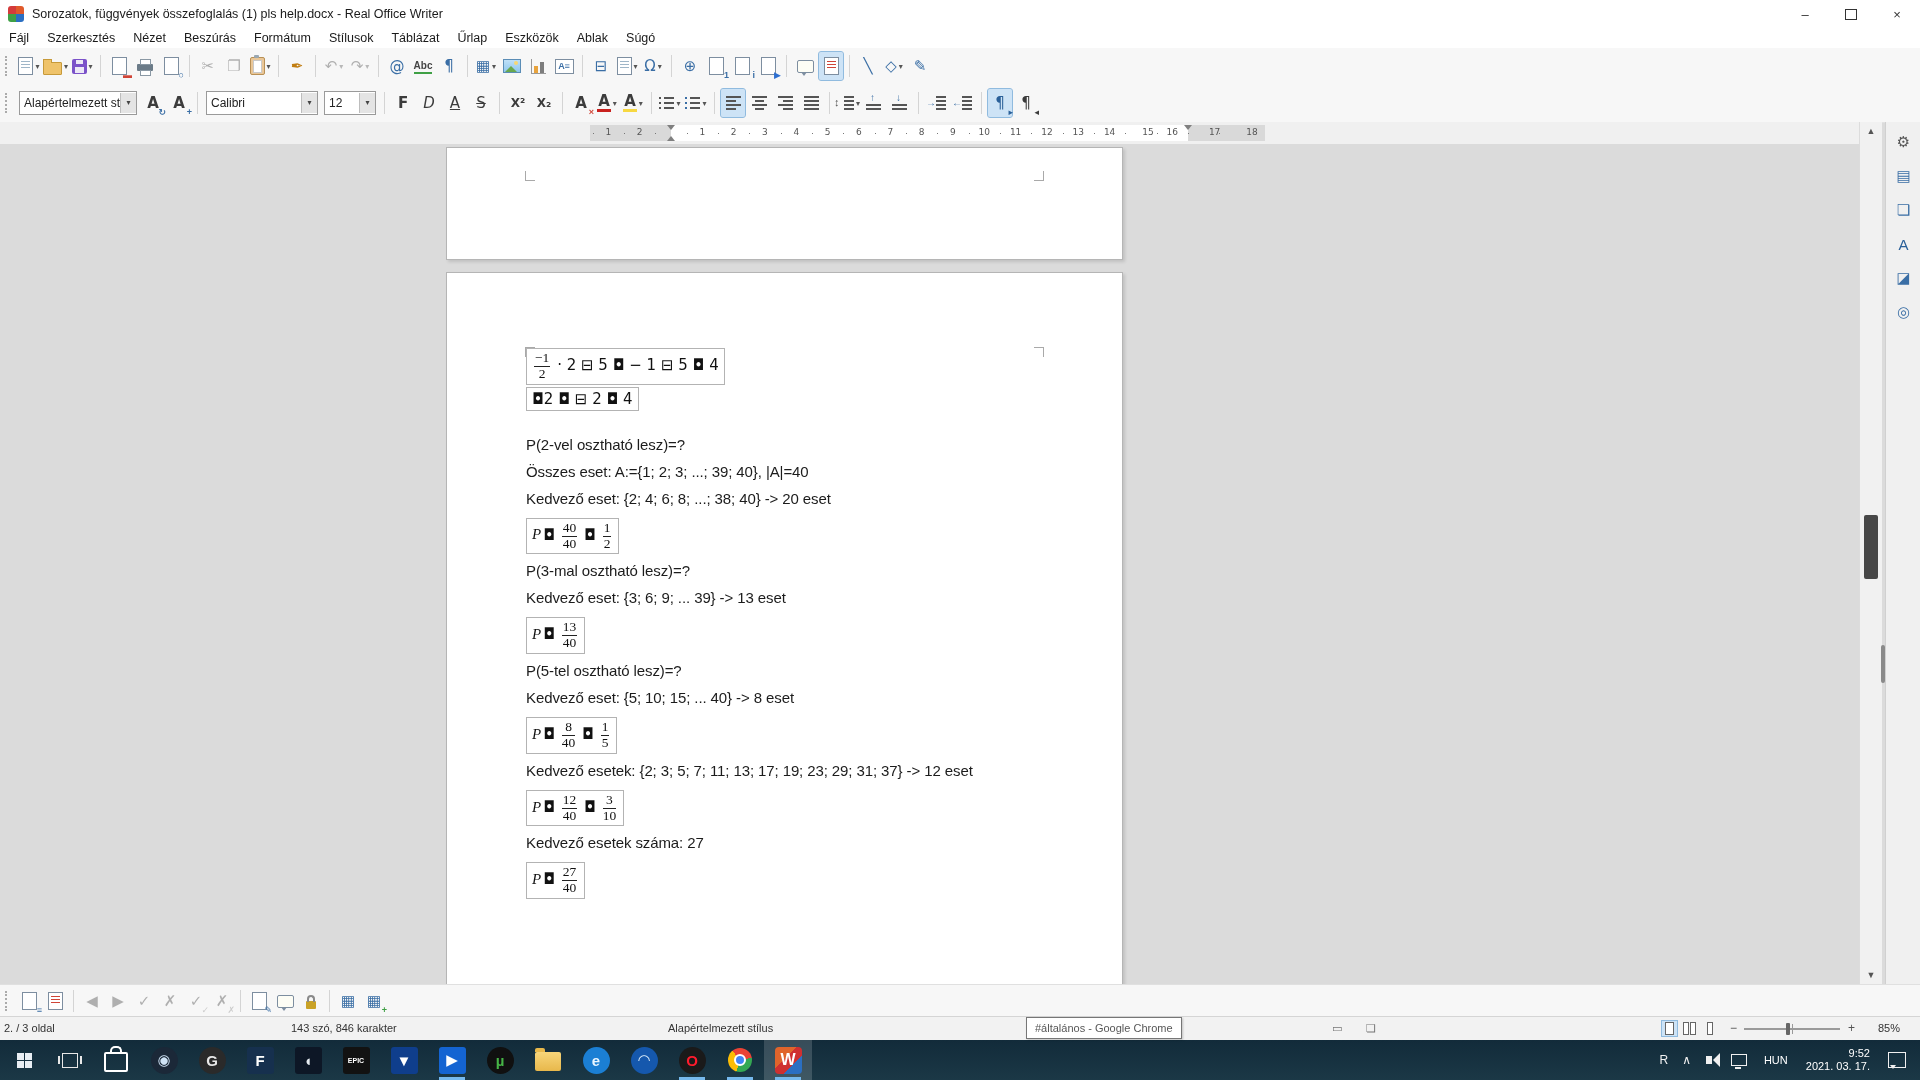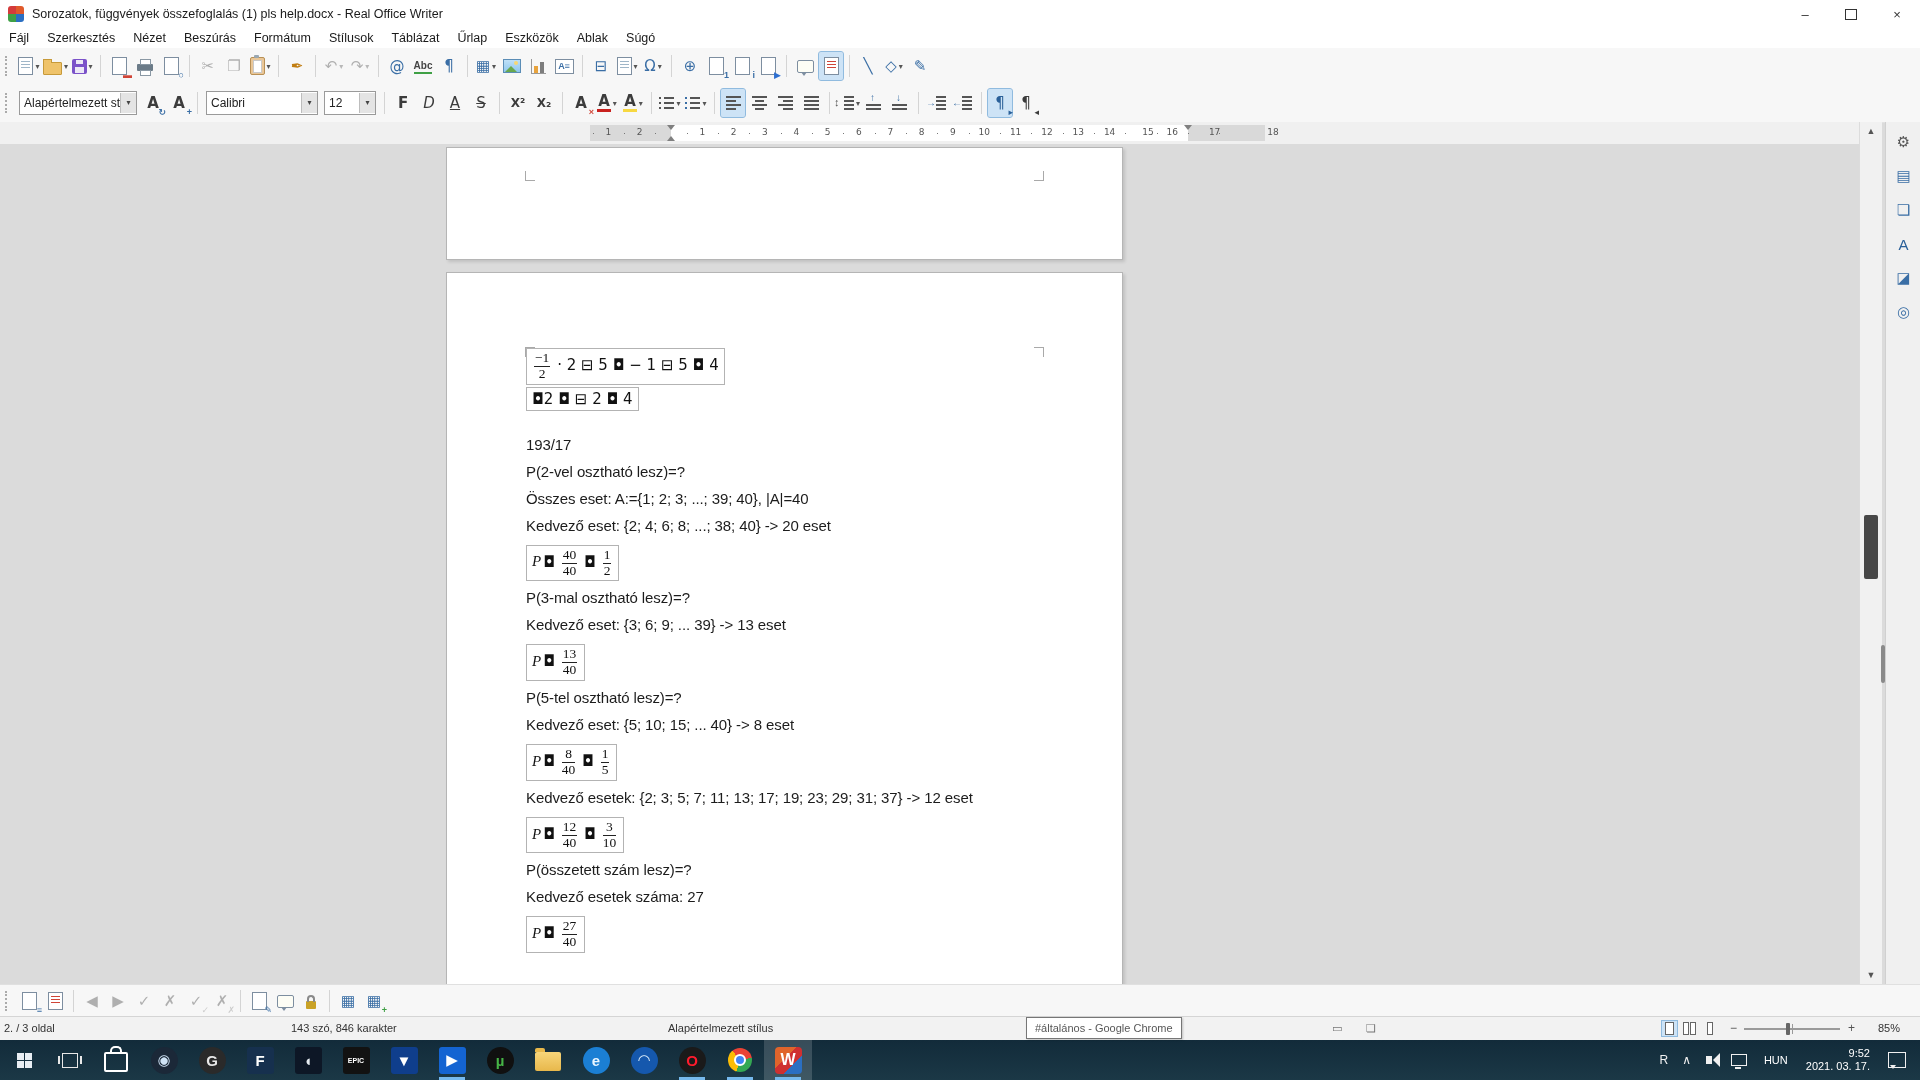--- a/index.html
+++ b/index.html
@@ -446,21 +446,21 @@
         <span class="rnum" style="left: 331.64px;">8</span>
         <span class="rnum" style="left: 362.97px;">9</span>
         <span class="rnum" style="left: 394.3px;">10</span>
         <span class="rnum" style="left: 425.63px;">11</span>
         <span class="rnum" style="left: 456.96px;">12</span>
         <span class="rnum" style="left: 488.29px;">13</span>
         <span class="rnum" style="left: 519.62px;">14</span>
         <span class="rnum" style="left: 558px;">15</span>
         <span class="rnum" style="left: 582.28px;">16</span>
         <span class="rnum" style="left: 613.61px; margin-left: 11px;">17</span>
-        <span class="rnum" style="left: 683px; text-align: right;">18</span>
+        <span class="rnum" style="left: 662px; text-align: right;">18</span>
         <span class="rdot" style="left: 2.675px;"></span>
         <span class="rdot" style="left: 34.005px;"></span>
         <span class="rdot" style="left: 65.335px;"></span>
         <span class="rdot" style="left: 96.665px;"></span>
         <span class="rdot" style="left: 127.995px;"></span>
         <span class="rdot" style="left: 159.325px;"></span>
         <span class="rdot" style="left: 190.655px;"></span>
         <span class="rdot" style="left: 221.985px;"></span>
         <span class="rdot" style="left: 253.315px;"></span>
         <span class="rdot" style="left: 284.645px;"></span>
@@ -490,21 +490,20 @@
     <div id="page2" class="page">
       <div class="corner c-tl" style="left:78px;top:74px;"></div>
       <div class="corner c-tr" style="right:78px;top:74px;"></div>
     </div>
     <div id="doc-content">
         <div class="fline" style="margin-bottom: 2px;"><span class="fbox"><span class="frac">
               <span class="fn">−1</span>
               <span class="fd">2</span>
             </span><span class="ph"> · 2 ⊟ 5 ◘ − 1 ⊟ 5 ◘ 4</span></span></div>
         <div class="fline" style="margin-bottom: 26px;"><span class="fbox"><span class="ph">◘2 ◘ ⊟ 2 ◘ 4</span></span></div>
-        <div class="docline">193/17</div>
         <div class="docline">P(2-vel osztható lesz)=?</div>
         <div class="docline">Összes eset: A:={1; 2; 3; ...; 39; 40}, |A|=40</div>
         <div class="docline">Kedvező eset: {2; 4; 6; 8; ...; 38; 40} -&gt; 20 eset</div>
         <div class="fline"><span class="fbox"><span class="it">P</span><span class="ph">◘ </span><span class="frac">
               <span class="fn">40</span>
               <span class="fd">40</span>
             </span><span class="ph"> ◘ </span><span class="frac">
               <span class="fn">1</span>
               <span class="fd">2</span>
             </span></span></div>
@@ -524,21 +523,20 @@
               <span class="fd">5</span>
             </span></span></div>
         <div class="docline">Kedvező esetek: {2; 3; 5; 7; 11; 13; 17; 19; 23; 29; 31; 37} -&gt; 12 eset</div>
         <div class="fline"><span class="fbox"><span class="it">P</span><span class="ph">◘ </span><span class="frac">
               <span class="fn">12</span>
               <span class="fd">40</span>
             </span><span class="ph"> ◘ </span><span class="frac">
               <span class="fn">3</span>
               <span class="fd">10</span>
             </span></span></div>
-        <div class="docline">P(összetett szám lesz)=?</div>
         <div class="docline">Kedvező esetek száma: 27</div>
         <div class="fline"><span class="fbox"><span class="it">P</span><span class="ph">◘ </span><span class="frac">
               <span class="fn">27</span>
               <span class="fd">40</span>
             </span></span></div>
       </div>
   </div>
 
   <div id="vscroll">
     <div class="sarrow" style="top:0;">▲</div>

